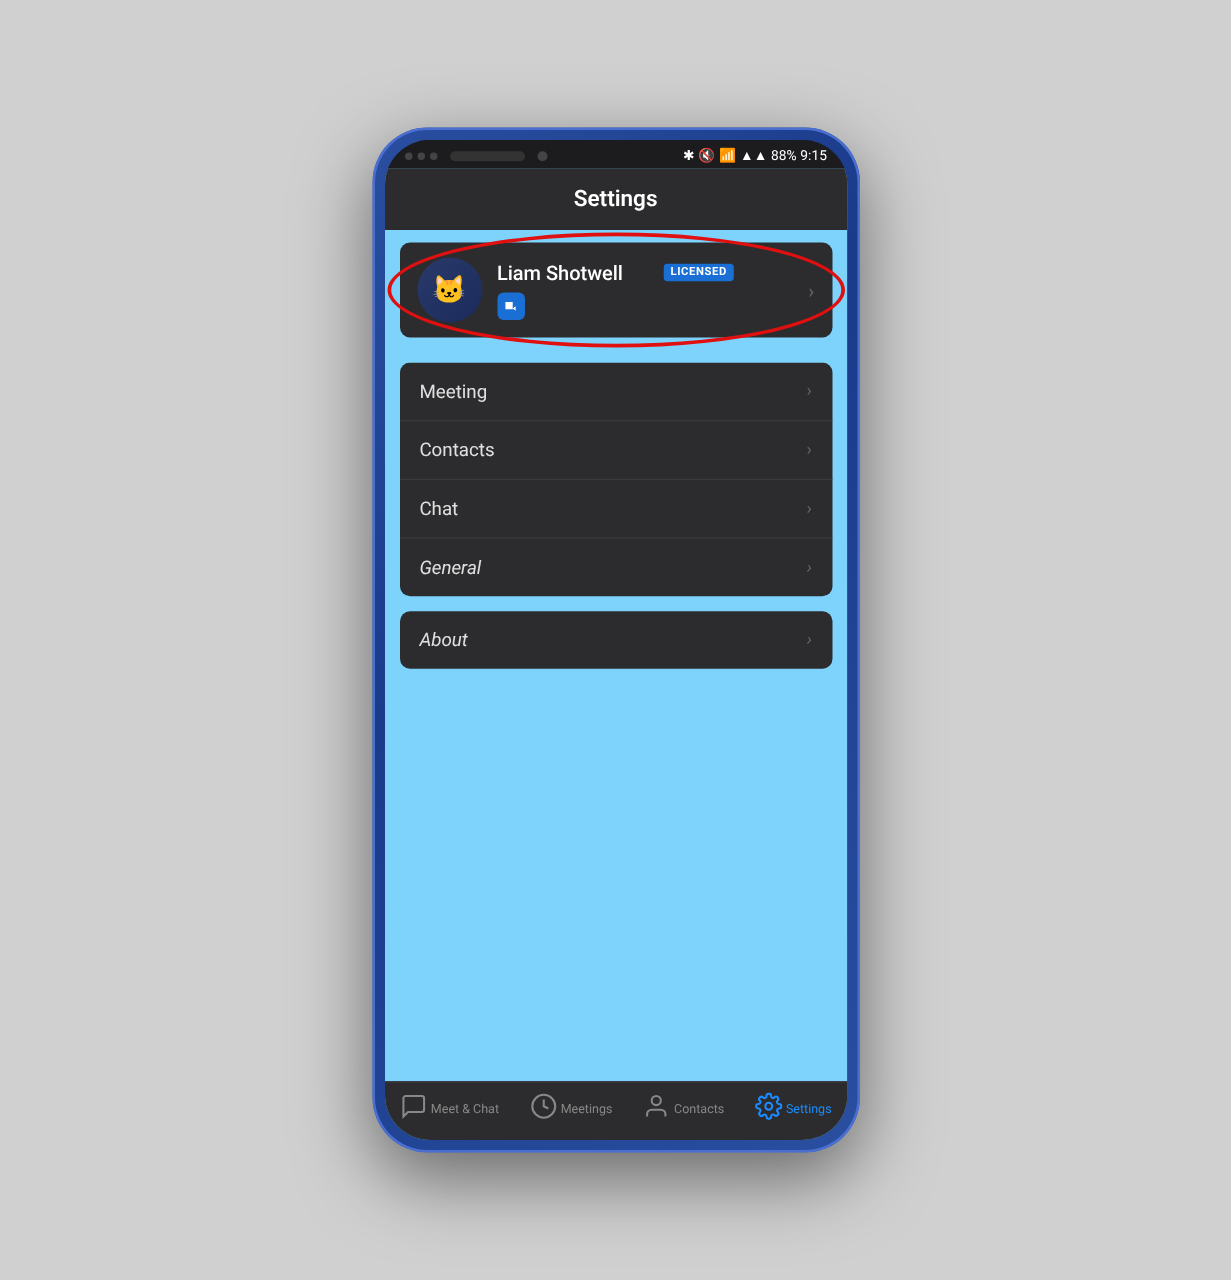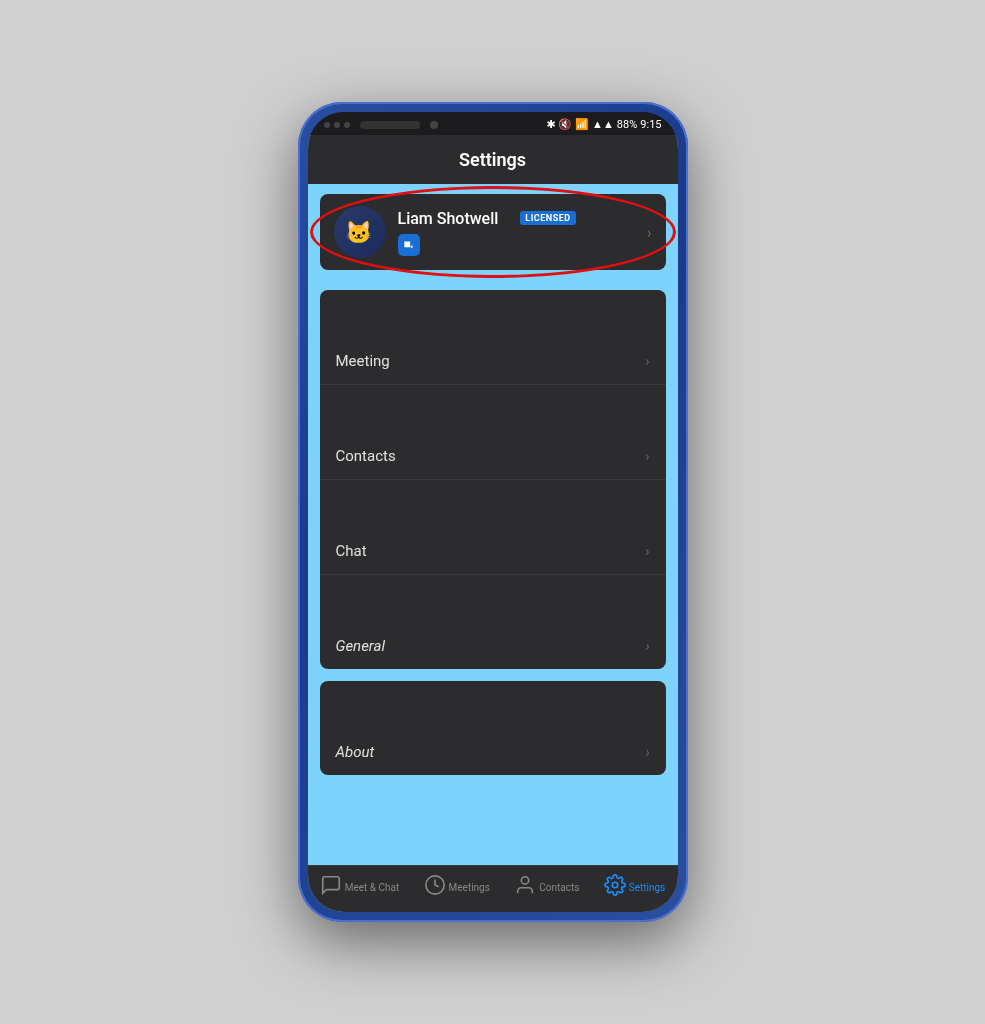--- a/index.html
+++ b/index.html
@@ -169,20 +169,21 @@
     }
 
     .licensed-badge {
       background: #1a6fd4;
       color: #fff;
       font-size: 9px;
       font-weight: 700;
       padding: 2px 5px;
       border-radius: 3px;
       letter-spacing: 0.5px;
+      margin-left: 11px;
     }
 
     .zoom-icon-small {
       width: 22px;
       height: 22px;
       background: #1a6fd4;
       border-radius: 5px;
       display: flex;
       align-items: center;
       justify-content: center;
@@ -214,21 +215,20 @@
       margin-top: 12px;
     }
 
     .menu-item {
       display: flex;
       align-items: center;
       justify-content: space-between;
       padding: 14px 16px;
       border-bottom: 1px solid #3a3a3c;
       cursor: pointer;
-      margin-top: 48px;
     }
 
     .menu-item:last-child {
       border-bottom: none;
       font-style: italic;
     }
 
     .menu-item-label {
       color: #e0e0e0;
       font-size: 15px;

